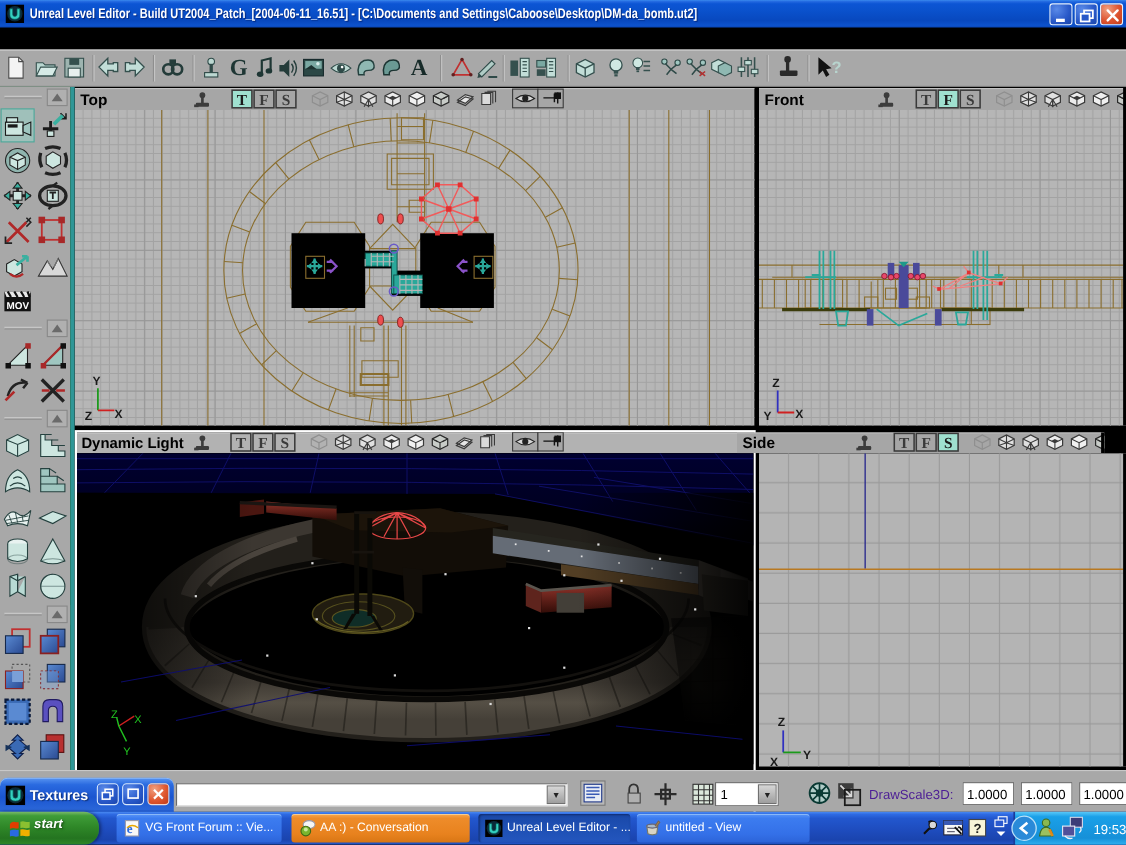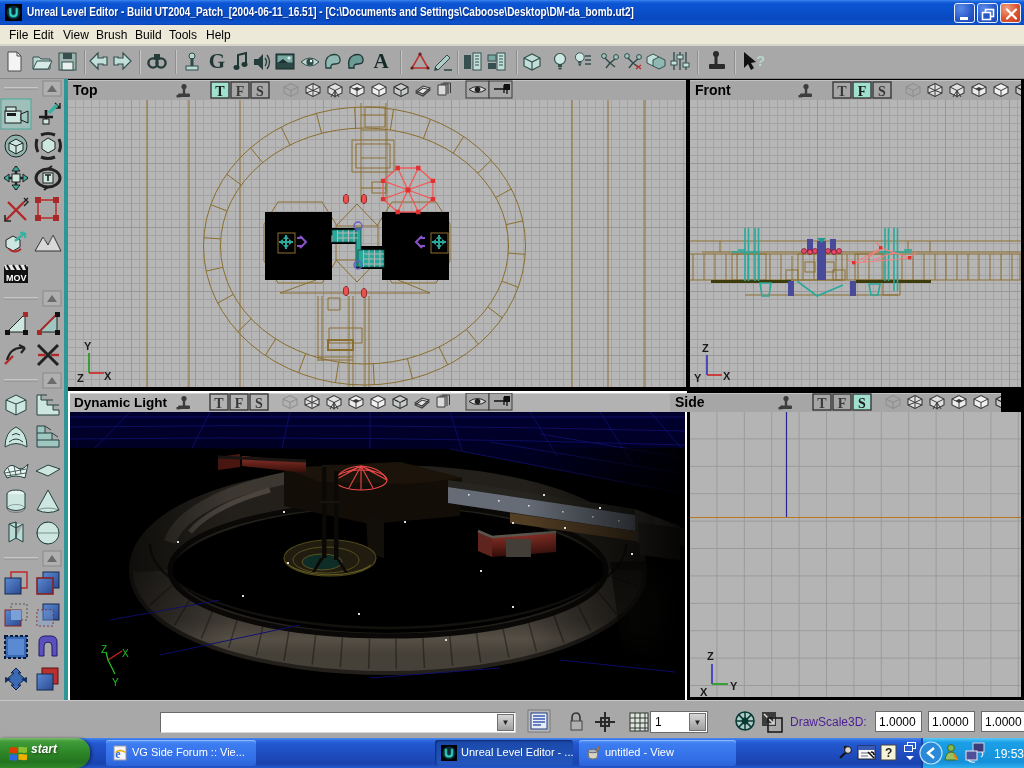--- a/index.html
+++ b/index.html
@@ -50,29 +50,20 @@
         <svg width="21" height="20" viewBox="0 0 21 20">
           <rect x="7.5" y="5.5" width="8" height="7" fill="none" stroke="#fff" stroke-width="1.6"></rect>
           <rect x="4.5" y="8.5" width="8" height="7" fill="#2858c8" stroke="#fff" stroke-width="1.6"></rect>
         </svg>
       </div>
     <div class="abs tbtn cls">
         <svg width="21" height="20" viewBox="0 0 21 20">
           <path d="M6 5.5 L15 14.5 M15 5.5 L6 14.5" stroke="#fff" stroke-width="2.2" stroke-linecap="round"></path>
         </svg>
       </div>
-  </div>
-  <div id="menubar" class="abs">
-    <span style="left:9px">File</span>
-      <span style="left:33px">Edit</span>
-    <span style="left:63px">View</span>
-      <span style="left:96px">Brush</span>
-    <span style="left:135px">Build</span>
-      <span style="left:169px">Tools</span>
-    <span style="left:206px">Help</span>
   </div>
   <div id="toolbar" class="abs">
   <svg width="1024" height="32" viewBox="0 0 1024 32">
         <g stroke="#8e8e8e">
           <path d="M84.5 4 V28 M139.5 4 V28 M175.5 4 V28 M400.5 4 V28 M457.5 4 V28 M516.5 4 V28 M697.5 4 V28 M734.5 4 V28"></path>
         </g>
         <g stroke="#c4c4c4">
           <path d="M85.5 4 V28 M140.5 4 V28 M176.5 4 V28 M401.5 4 V28 M458.5 4 V28 M517.5 4 V28 M698.5 4 V28 M735.5 4 V28"></path>
         </g>
     <defs>
@@ -850,38 +841,65 @@
     </svg>
     <div class="abs" style="left:650px;top:10px;width:58px;height:22px;background:#fff;border:1px solid #6a6a6a">
       <span style="position:absolute;left:4px;top:3px;font-size:12px">1</span>
       <div class="abs" style="right:1px;top:1px;width:17px;height:18px;background:linear-gradient(180deg,#d6d6d6,#9e9e9e);border:1px solid #707070;font-size:8px;text-align:center;line-height:17px;color:#222">▼</div>
     </div>
     <div class="abs" style="left:790px;top:14px;width:70px;font-size:12px;color:#4c1d95">DrawScale3D:</div>
     <div class="abs" style="left:875px;top:10px;width:47px;height:21px;background:#fff;border:1px solid #6a6a6a;font-size:12px;padding:3px 0 0 3px">1.0000</div>
     <div class="abs" style="left:928px;top:10px;width:47px;height:21px;background:#fff;border:1px solid #6a6a6a;font-size:12px;padding:3px 0 0 3px">1.0000</div>
     <div class="abs" style="left:981px;top:10px;width:47px;height:21px;background:#fff;border:1px solid #6a6a6a;font-size:12px;padding:3px 0 0 3px">1.0000</div>
 
+    <div class="abs" style="left:0;top:6px;width:158px;height:32px;border-radius:7px 7px 0 0;background:linear-gradient(180deg,#5a96f2 0%,#2a6ae0 20%,#1a55d0 55%,#2a66d8 90%,#1a4ab8 100%);box-shadow:inset 0 1px 0 #8ab8f8">
+      <svg class="abs" style="left:5px;top:7px" width="18" height="18" viewBox="0 0 17 17">
+          <rect width="17" height="17" fill="#000"></rect>
+          <circle cx="8.5" cy="8.5" r="7" fill="#0a2a3a"></circle>
+          <path d="M4 4 L6.5 4 L6.5 9 Q6.5 11 8.5 11 Q10.5 11 10.5 9 L10.5 4 L13 4 L13 9.5 Q13 13.5 8.5 13.5 Q4 13.5 4 9.5 Z" fill="#35d0c0" stroke="#0a6a60" stroke-width="0.6"></path>
+        </svg>
+      <span style="position:absolute;left:27px;top:8px;color:#fff;font-weight:bold;font-size:13px;text-shadow:1px 1px 1px #10337a">Textures</span>
+      <div class="abs" style="left:88px;top:5px;width:20px;height:20px;border-radius:4px;border:1px solid #d8e8fc;background:radial-gradient(circle at 30% 25%,#5a8ae8,#2858c8 60%,#1a44aa)"><svg width="18" height="18" viewBox="0 0 18 18">
+            <rect x="6.5" y="4.5" width="7" height="6" fill="none" stroke="#fff" stroke-width="1.4"></rect>
+            <rect x="4" y="7.5" width="7" height="6" fill="#2858c8" stroke="#fff" stroke-width="1.4"></rect>
+          </svg></div>
+      <div class="abs" style="left:111px;top:5px;width:20px;height:20px;border-radius:4px;border:1px solid #d8e8fc;background:radial-gradient(circle at 30% 25%,#5a8ae8,#2858c8 60%,#1a44aa)"><svg width="18" height="18" viewBox="0 0 18 18">
+            <rect x="4.5" y="4.5" width="9" height="8" fill="none" stroke="#fff" stroke-width="1.5"></rect>
+          </svg></div>
+      <div class="abs" style="left:134px;top:5px;width:20px;height:20px;border-radius:4px;border:1px solid #f0d8d0;background:radial-gradient(circle at 30% 25%,#f0a080,#e05830 55%,#c03a18)"><svg width="18" height="18" viewBox="0 0 18 18">
+            <path d="M5 5 L13 13 M13 5 L5 13" stroke="#fff" stroke-width="2"></path>
+          </svg></div>
+    </div>
   </div>
   <div id="taskbar" class="abs">
     <div class="abs" style="left:0;top:0;width:90px;height:30px;border-radius:0 14px 14px 0;background:linear-gradient(180deg,#7aba6a 0%,#3f9c38 12%,#2f8828 45%,#247420 80%,#2f8828 100%);box-shadow:2px 0 3px rgba(0,0,20,0.4)">
       <svg class="abs" style="left:8px;top:6px" width="20" height="19" viewBox="0 0 20 19">
         <path d="M1 5 Q3 2.6 5.5 3.2 Q7.5 3.7 9 3.4 L9 9 Q7 9.4 5.2 8.9 Q3 8.4 1 9.6 Z" fill="#e03c00"></path>
         <path d="M10.5 3 Q13 2.4 15 3 Q17.5 3.7 19 3 L19 8.6 Q16.5 9.3 14.5 8.8 Q12.5 8.3 10.5 8.8 Z" fill="#8ac030"></path>
         <path d="M1 11 Q3.5 9.9 6 10.4 Q8 10.8 9 10.5 L9 16.2 Q6.5 17 4.5 16.3 Q2.5 15.6 1 16.4 Z" fill="#2a6ae0"></path>
         <path d="M10.5 10.2 Q13 9.7 15.5 10.3 Q17.5 10.8 19 10.2 L19 15.8 Q16.5 16.6 14.5 16 Q12.5 15.4 10.5 15.9 Z" fill="#f0b000"></path>
       </svg>
       <span style="position:absolute;left:31px;top:4px;color:#fff;font-weight:bold;font-style:italic;font-size:12px;text-shadow:1px 1px 2px #1a4a14">start</span>
     </div>
     <div class="taskbtn" style="left:106px;width:150px;background:linear-gradient(180deg,#5a96f8 0%,#3c7cf0 15%,#3470e8 70%,#2c64d8 100%);box-shadow:inset 0 1px 0 #8ab8f8">
       <svg class="abs" style="left:6px;top:5px" width="16" height="16" viewBox="0 0 16 16">
           <rect x="2" y="1" width="12" height="14" fill="#f8f8f8" stroke="#99a"></rect>
           <text x="3.2" y="12.5" font-size="12" font-weight="bold" fill="#2a6ae0" font-family="Liberation Serif">e</text>
           <path d="M3.5 7.5 Q8 3.5 13.5 7.5" stroke="#e8a800" stroke-width="1.3" fill="none"></path>
         </svg>
-      <span style="position:absolute;left:26px;top:6px;white-space:nowrap">VG Side Forum :: Vie...</span>
+      <span style="position:absolute;left:26px;top:6px;white-space:nowrap">VG Front Forum :: Vie...</span>
+    </div>
+    <div class="taskbtn" style="left:265px;width:162px;background:linear-gradient(180deg,#f6a850 0%,#ee8c2a 15%,#e8821e 70%,#d87614 100%);box-shadow:inset 0 1px 0 #f8cc90">
+      <svg class="abs" style="left:6px;top:5px" width="16" height="16" viewBox="0 0 16 16">
+          <ellipse cx="10" cy="4.6" rx="5.4" ry="3.6" fill="#f6f6f6" stroke="#99a"></ellipse>
+          <path d="M7 7.5 L4.5 10" stroke="#99a" stroke-width="1.2"></path>
+          <circle cx="7" cy="10.5" r="4.4" fill="#7ab52e" stroke="#3e6a14"></circle>
+          <circle cx="7" cy="9" r="1.8" fill="#c8e89a"></circle>
+        </svg>
+      <span style="position:absolute;left:26px;top:6px;white-space:nowrap">AA :) - Conversation</span>
     </div>
     <div class="taskbtn" style="left:435px;width:138px;background:linear-gradient(180deg,#1a48a8 0%,#1e50b4 50%,#2456be 100%);box-shadow:inset 1px 1px 2px #102a6a">
       <svg class="abs" style="left:6px;top:5px" width="16" height="16" viewBox="0 0 17 17">
           <rect width="17" height="17" fill="#000"></rect>
           <circle cx="8.5" cy="8.5" r="7" fill="#0a2a3a"></circle>
           <path d="M4 4 L6.5 4 L6.5 9 Q6.5 11 8.5 11 Q10.5 11 10.5 9 L10.5 4 L13 4 L13 9.5 Q13 13.5 8.5 13.5 Q4 13.5 4 9.5 Z" fill="#35d0c0" stroke="#0a6a60" stroke-width="0.6"></path>
         </svg>
       <span style="position:absolute;left:26px;top:6px;white-space:nowrap">Unreal Level Editor - ...</span>
     </div>
     <div class="taskbtn" style="left:579px;width:157px;background:linear-gradient(180deg,#5a96f8 0%,#3c7cf0 15%,#3470e8 70%,#2c64d8 100%);box-shadow:inset 0 1px 0 #8ab8f8">

